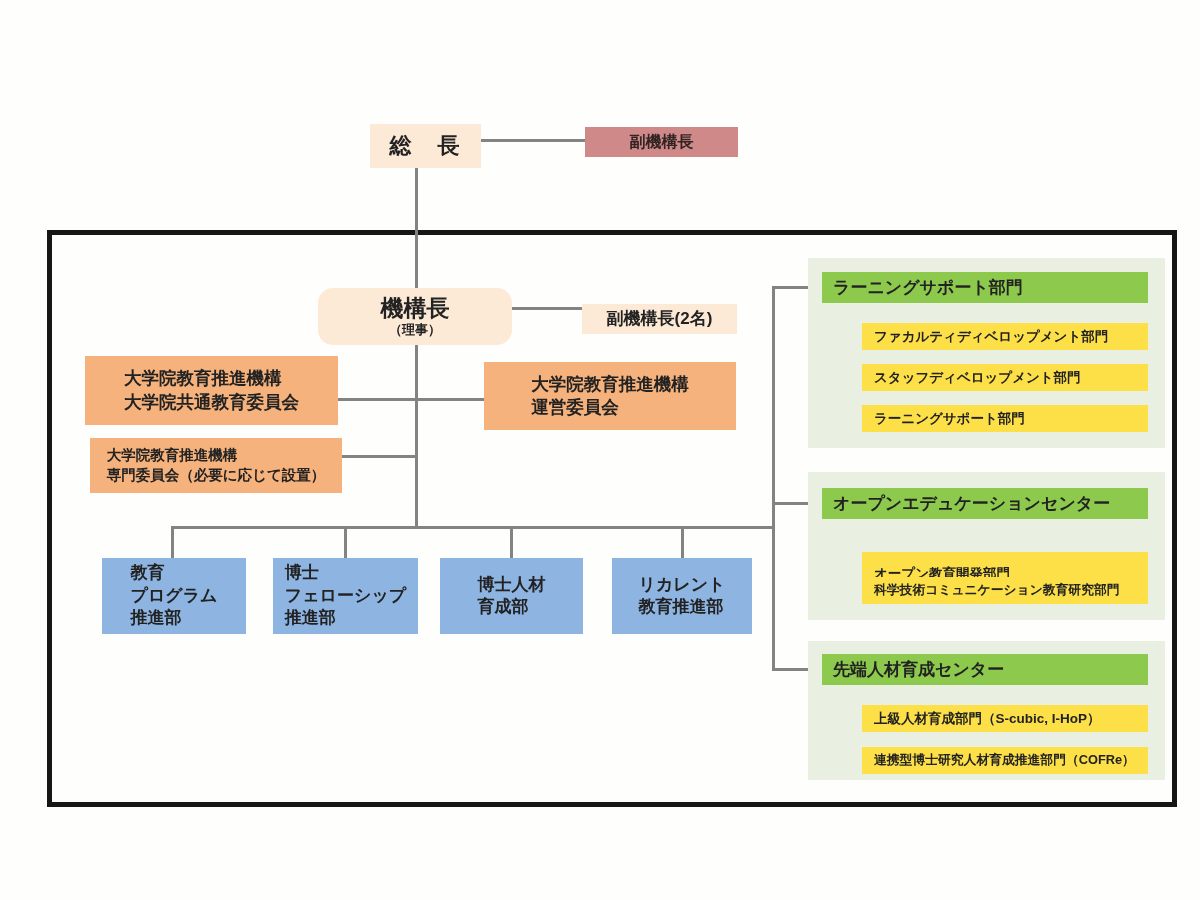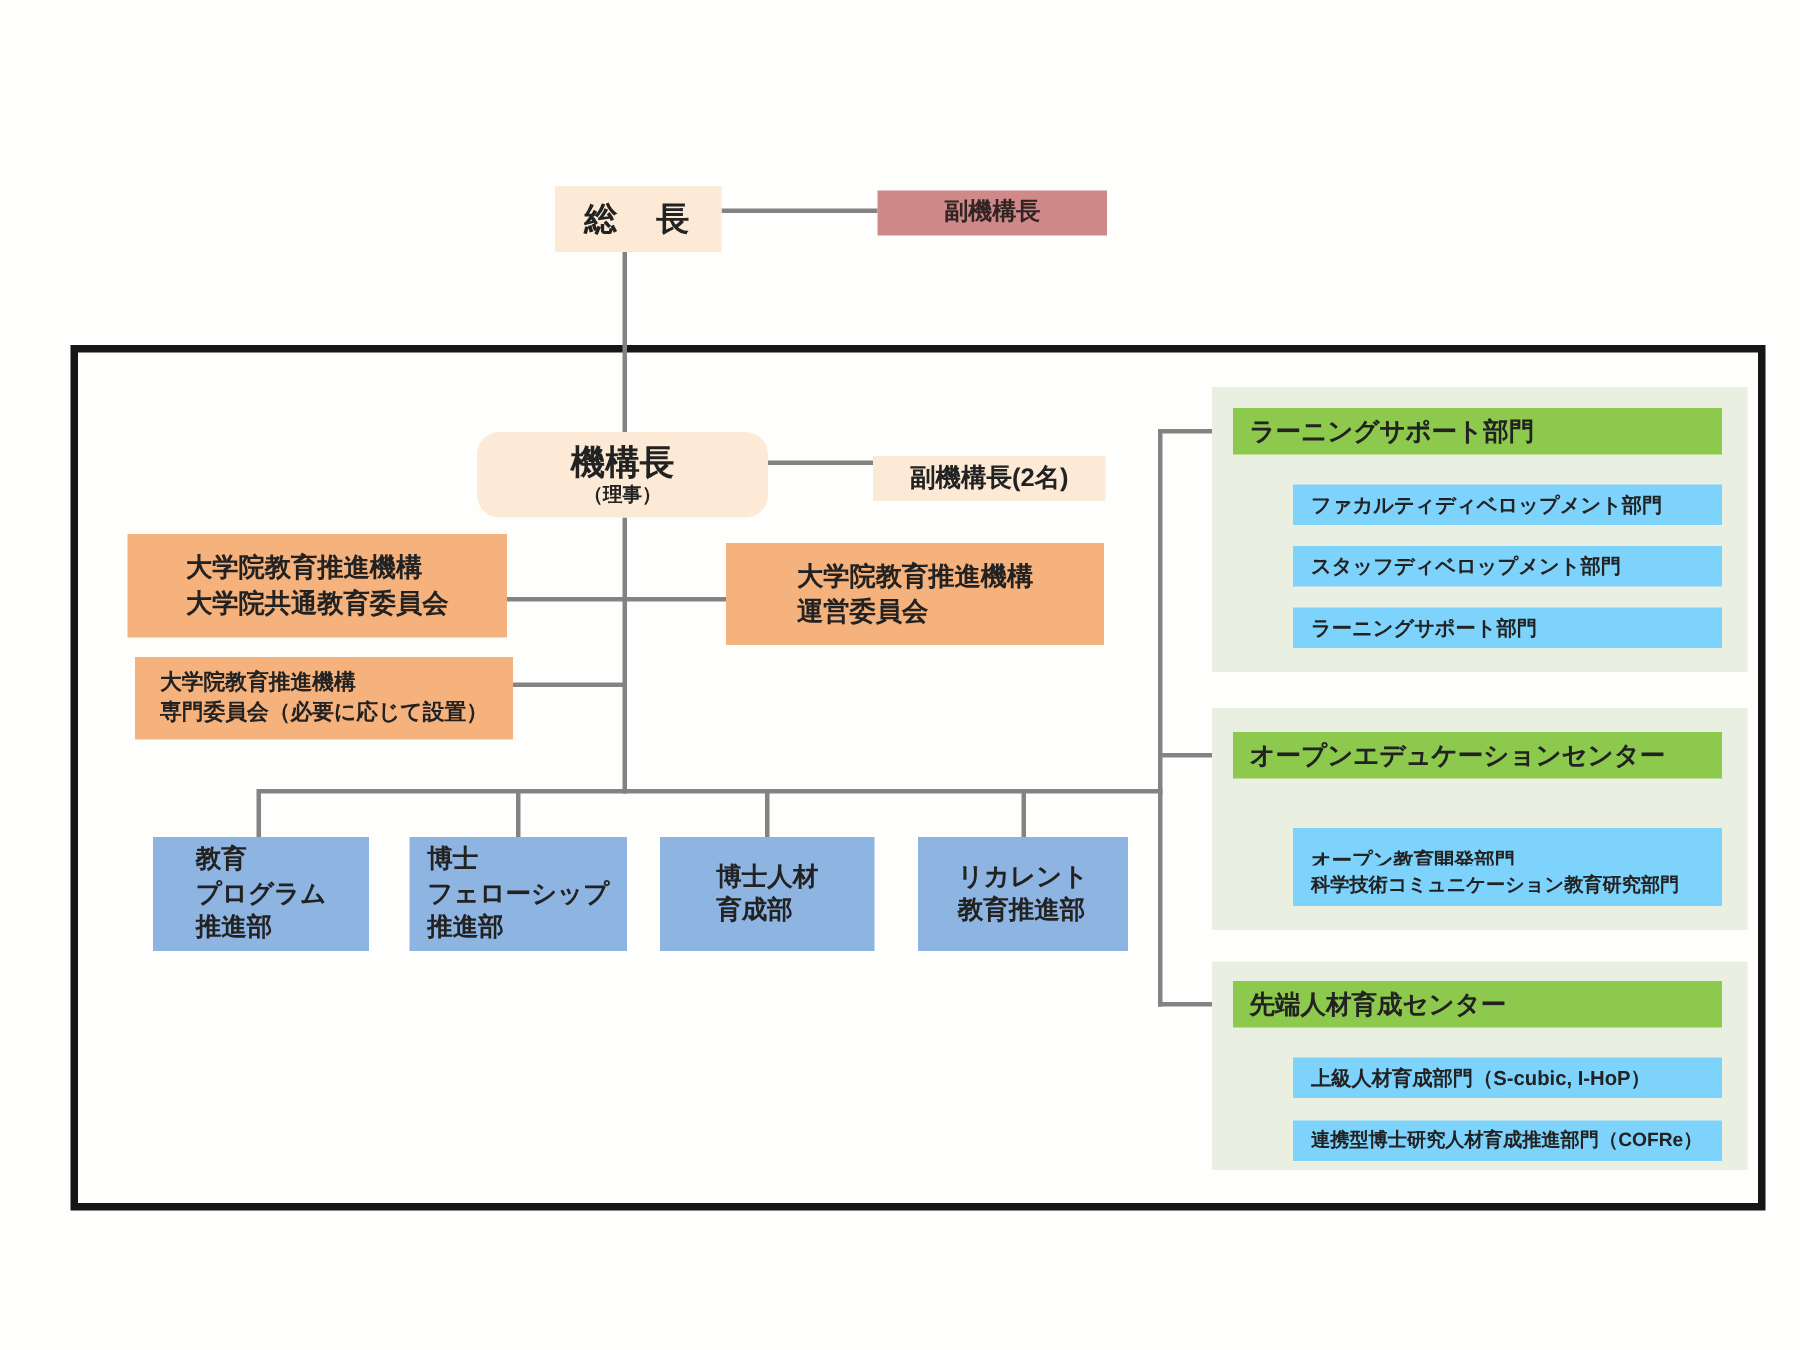--- a/index.html
+++ b/index.html
@@ -21,21 +21,21 @@
   .rose{background:#d08989;}
   .orange{background:#f6b27c;}
   .blue{background:#8eb4e2;}
   .panel{position:absolute;background:#eaf0e1;z-index:1;}
   .center-header{
     position:absolute;display:flex;align-items:center;box-sizing:border-box;
     background:#8dc94d;font-weight:bold;font-size:17px;padding-left:11px;z-index:3;
   }
   .division{
     position:absolute;display:flex;align-items:center;box-sizing:border-box;
-    background:#7dd3fc;font-weight:bold;font-size:13.5px;padding-left:12px;z-index:3;
+    background:#fde047;font-weight:bold;font-size:13.5px;padding-left:12px;z-index:3;
     white-space:nowrap;
   }
   .t-president{left:370px;top:124px;width:111px;height:44px;font-size:22px;letter-spacing:2px;}
   .t-reform{left:585px;top:127px;width:153px;height:30px;font-size:16px;color:#332424;}
   .t-director{left:318px;top:288px;width:194px;height:57px;flex-direction:column;border-radius:15px;}
   .t-director .big{font-size:23px;line-height:1.1;}
   .t-director .small{font-size:13px;font-weight:bold;line-height:1.1;margin-top:2px;}
   .t-vice{left:582px;top:304px;width:155px;height:30px;font-size:17px;}
   .t-com1{left:85px;top:356px;width:253px;height:69px;font-size:17.5px;}
   .t-com2{left:484px;top:362px;width:252px;height:68px;font-size:17.5px;}

